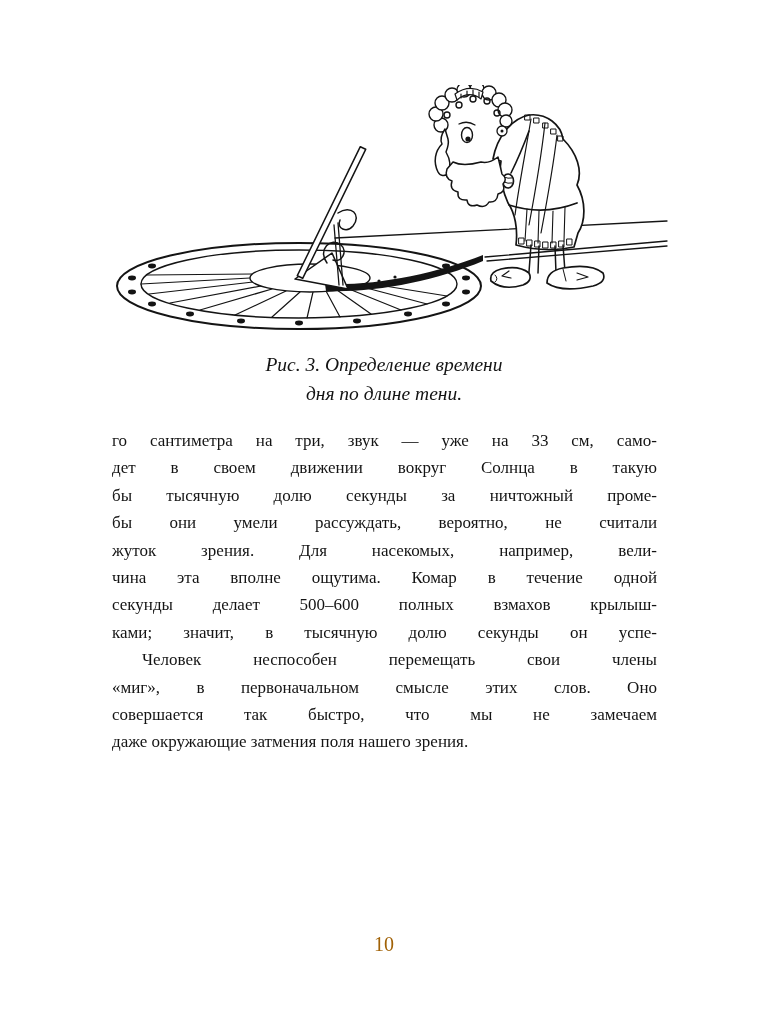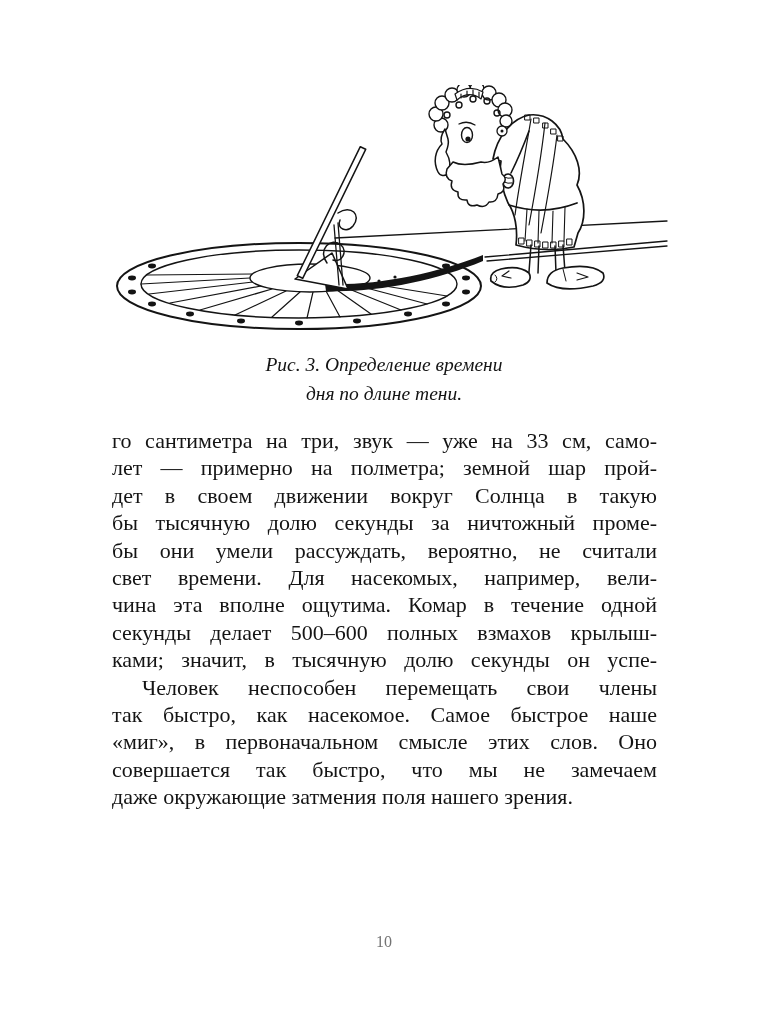--- a/index.html
+++ b/index.html
@@ -18,42 +18,42 @@
   .caption{
     position:absolute;left:0;right:0;top:350px;
     text-align:center;
     font-style:italic;
     font-size:19.5px;
     line-height:29px;
     color:#141414;
   }
   .bodytext{
     position:absolute;left:112px;top:427px;width:545px;
-    font-size:22px;
+    font-size:17px;
     line-height:27.4px;
     color:#141414;
   }
   .bodytext .line{
     text-align:justify;
     text-align-last:justify;
     white-space:normal;
     overflow:hidden;
     height:27.4px;
   }
   .bodytext .line.lastline{
     text-align-last:left;
   }
   .bodytext .line.indent{
     text-indent:30px;
   }
   .pagenum{
     position:absolute;left:0;right:0;top:933px;
     text-align:center;
-    font-size:16px;
-    color:#737373;
+    font-size:20px;
+    color:#a16207;
   }
 </style>
 </head>
 <body>
 
 <div class="page">
 
   <div class="illustration">
     <svg viewBox="0 0 575 255" xmlns="http://www.w3.org/2000/svg" fill="none" stroke="#141414" stroke-width="1.5" stroke-linecap="round" stroke-linejoin="round">
 
@@ -239,30 +239,28 @@
     </svg>
   </div>
 
   <div class="caption">
     <div>Рис. 3. Определение времени</div>
     <div>дня по длине тени.</div>
   </div>
 
   <div class="bodytext" id="bodytext">
       <div class="line">го сантиметра на три, звук — уже на 33 см, само-</div>
-      <div class="line">лет — примерно на полметра; земной шар прой-</div>
       <div class="line">дет в своем движении вокруг Солнца в такую</div>
       <div class="line">бы тысячную долю секунды за ничтожный проме-</div>
       <div class="line">бы они умели рассуждать, вероятно, не считали</div>
-      <div class="line">свет времени. Для насекомых, например, вели-</div>
+      <div class="line">жуток зрения. Для насекомых, например, вели-</div>
       <div class="line">чина эта вполне ощутима. Комар в течение одной</div>
       <div class="line">секунды делает 500–600 полных взмахов крылыш-</div>
       <div class="line">ками; значит, в тысячную долю секунды он успе-</div>
       <div class="line indent">Человек неспособен перемещать свои члены</div>
-      <div class="line">так быстро, как насекомое. Самое быстрое наше</div>
       <div class="line">«миг», в первоначальном смысле этих слов. Оно</div>
       <div class="line">совершается так быстро, что мы не замечаем</div>
       <div class="line lastline">даже окружающие затмения поля нашего зрения.</div>
     </div>
 
   <div class="pagenum">10</div>
 
 </div>
 
 </body></html>

